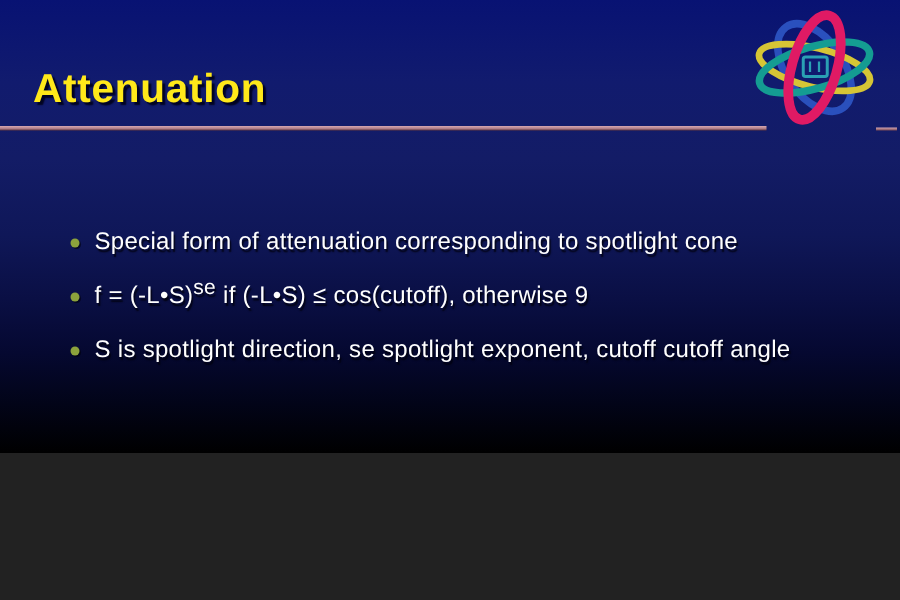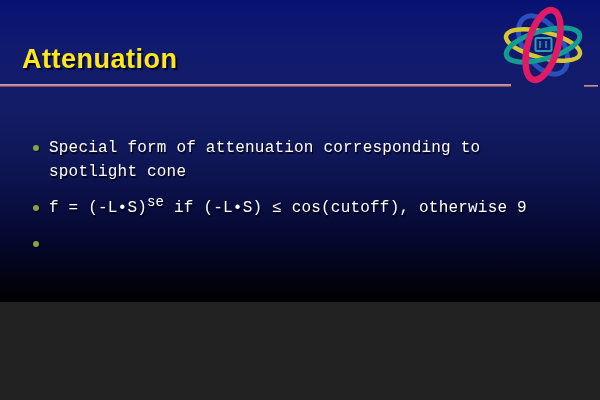--- a/index.html
+++ b/index.html
@@ -31,21 +31,21 @@
   .logo svg{position:absolute;left:0;top:0;}
   .subtitle{
     position:absolute;left:28px;top:100px;
     font-size:21px;font-weight:bold;font-style:italic;
     color:#f2be2c;letter-spacing:0.5px;
     text-shadow:2px 2px 1px rgba(45,20,0,0.9);
     white-space:nowrap;
   }
   ul.bullets{
     position:absolute;left:33px;top:136px;width:552px;
-    margin:0;padding:0;list-style:none;font-family:Liberation Mono, monospace;
+    margin:14px;padding:0;list-style:none;
   }
   ul.bullets li{
     display:flex;gap:10px;margin:0 0 12px 0;
     color:#ffffff;font-size:16px;line-height:24px;letter-spacing:0.2px;
     text-shadow:1px 2px 1px rgba(0,0,12,0.85);
   }
   .dot{
     flex:none;width:6px;height:6px;border-radius:50%;
     background:#8ca23c;margin-top:9px;
     box-shadow:1px 1px 0 rgba(0,0,12,0.6);
@@ -82,16 +82,17 @@
     <li>
       <span class="dot"></span>
       <span class="txt">Special form of attenuation corresponding to spotlight cone</span>
     </li>
     <li>
       <span class="dot"></span>
       <span class="txt"><span>f = (-L•S)</span><sup>se</sup><span> if (-L•S) ≤ cos(cutoff), otherwise 9</span></span>
     </li>
     <li>
       <span class="dot"></span>
+      <span class="txt">S is spotlight direction, se spotlight exponent, cutoff cutoff angle</span>
     </li>
   </ul>
 
 </div>
 
 </body></html>

